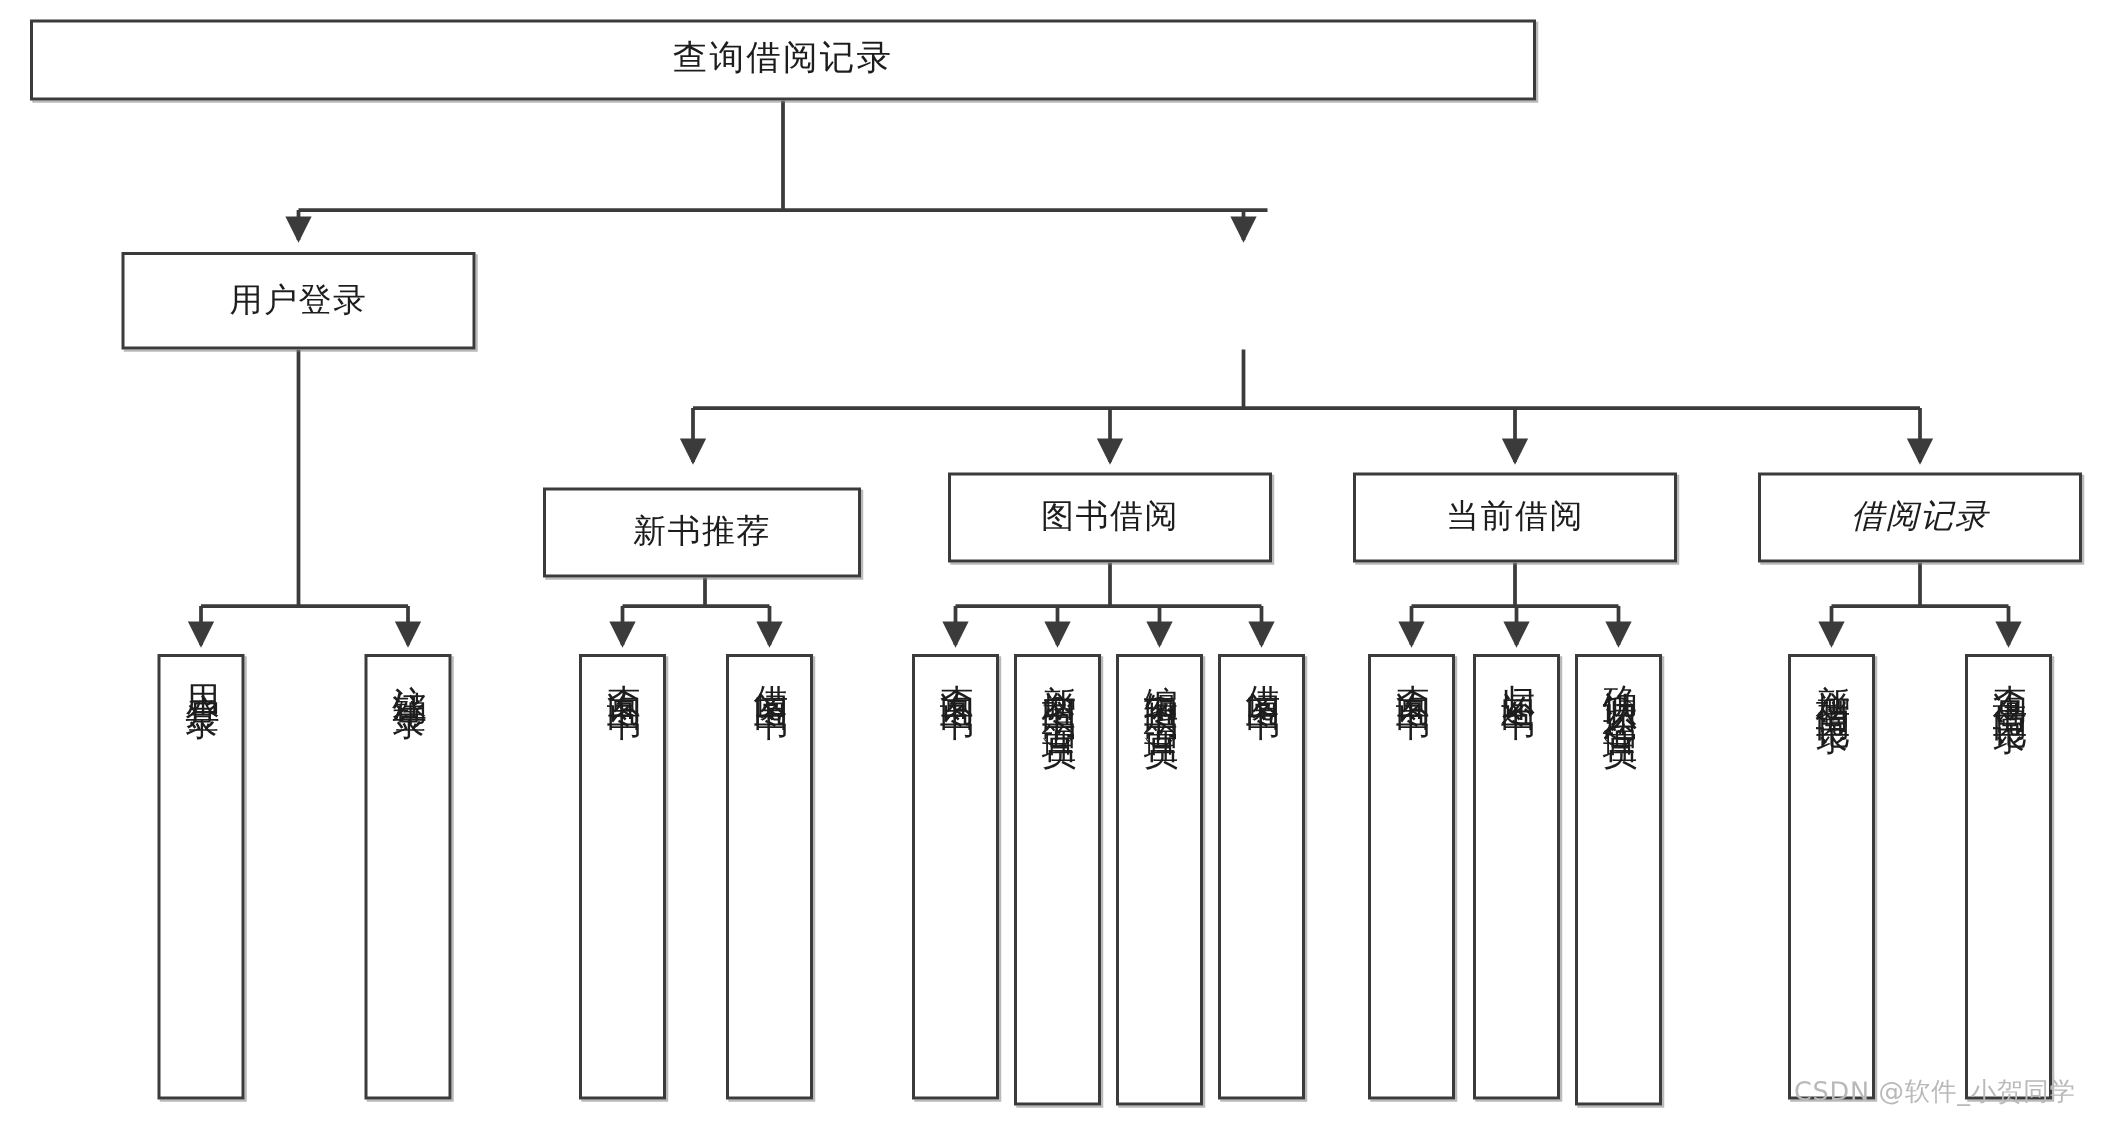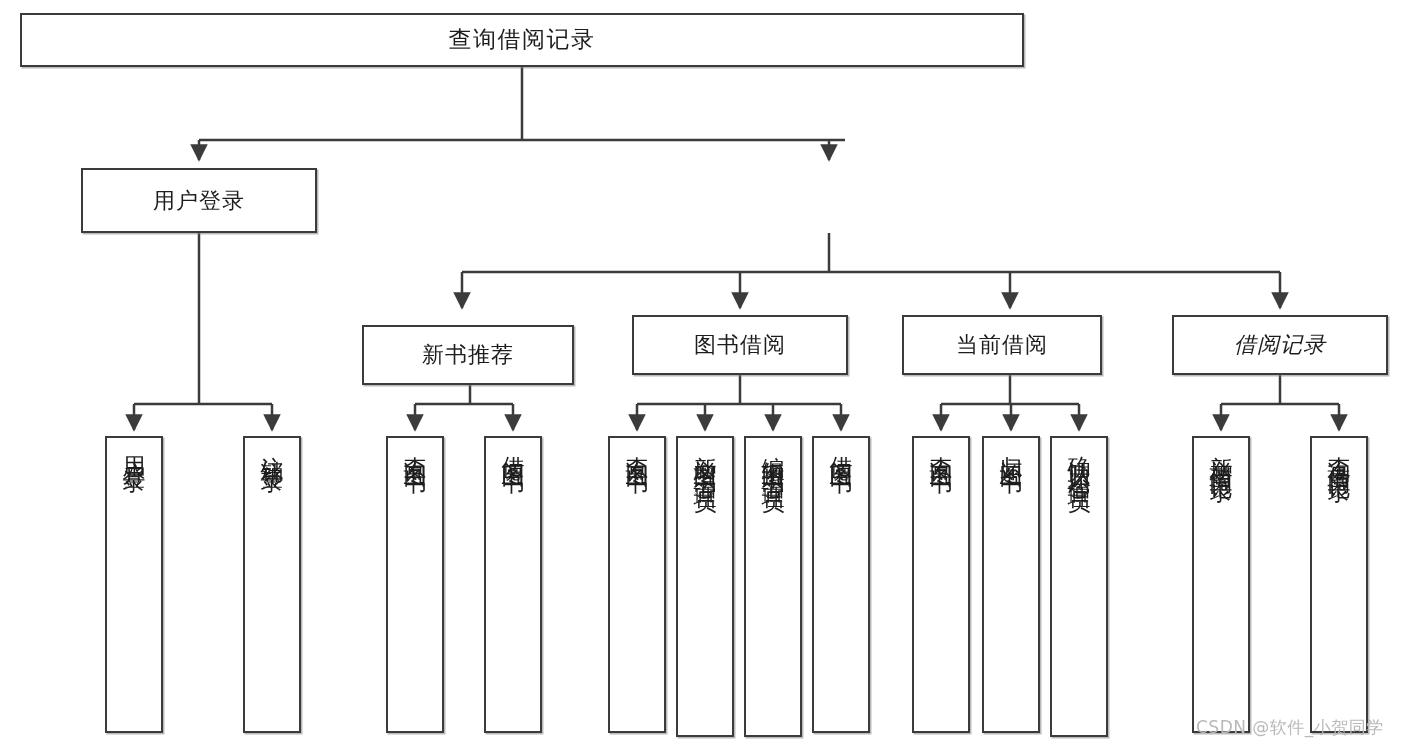--- a/index.html
+++ b/index.html
@@ -134,21 +134,21 @@
   <div class="node horiz" id="n-l1-0" style="left: 81px; top: 168px; width: 236px; height: 65px;">
     <span class="lbl">用户登录</span>
   </div>
 
   <div class="node horiz" id="n-l2-0" style="left: 362px; top: 325px; width: 212px; height: 60px;">
     <span class="lbl">新书推荐</span>
   </div>
   <div class="node horiz" id="n-l2-1" style="left: 632px; top: 315px; width: 216px; height: 60px;">
     <span class="lbl">图书借阅</span>
   </div>
-  <div class="node horiz" id="n-l2-2" style="left: 902px; top: 315px; width: 200px; height: 60px; justify-content: center;">
+  <div class="node horiz" id="n-l2-2" style="left: 902px; top: 315px; width: 216px; height: 60px; justify-content: center;">
     <span class="lbl">当前借阅</span>
   </div>
   <div class="node horiz" id="n-l2-3" style="left: 1172px; top: 315px; width: 216px; height: 60px; font-style: italic;">
     <span class="lbl">借阅记录</span>
   </div>
 
   <div class="node vert" id="n-lf-0" style="left: 105px; top: 436px; width: 58px; height: 297px;">
     <span class="lbl">用户登录</span>
   </div>
   <div class="node vert" id="n-lf-1" style="left: 243px; top: 436px; width: 58px; height: 297px;">

